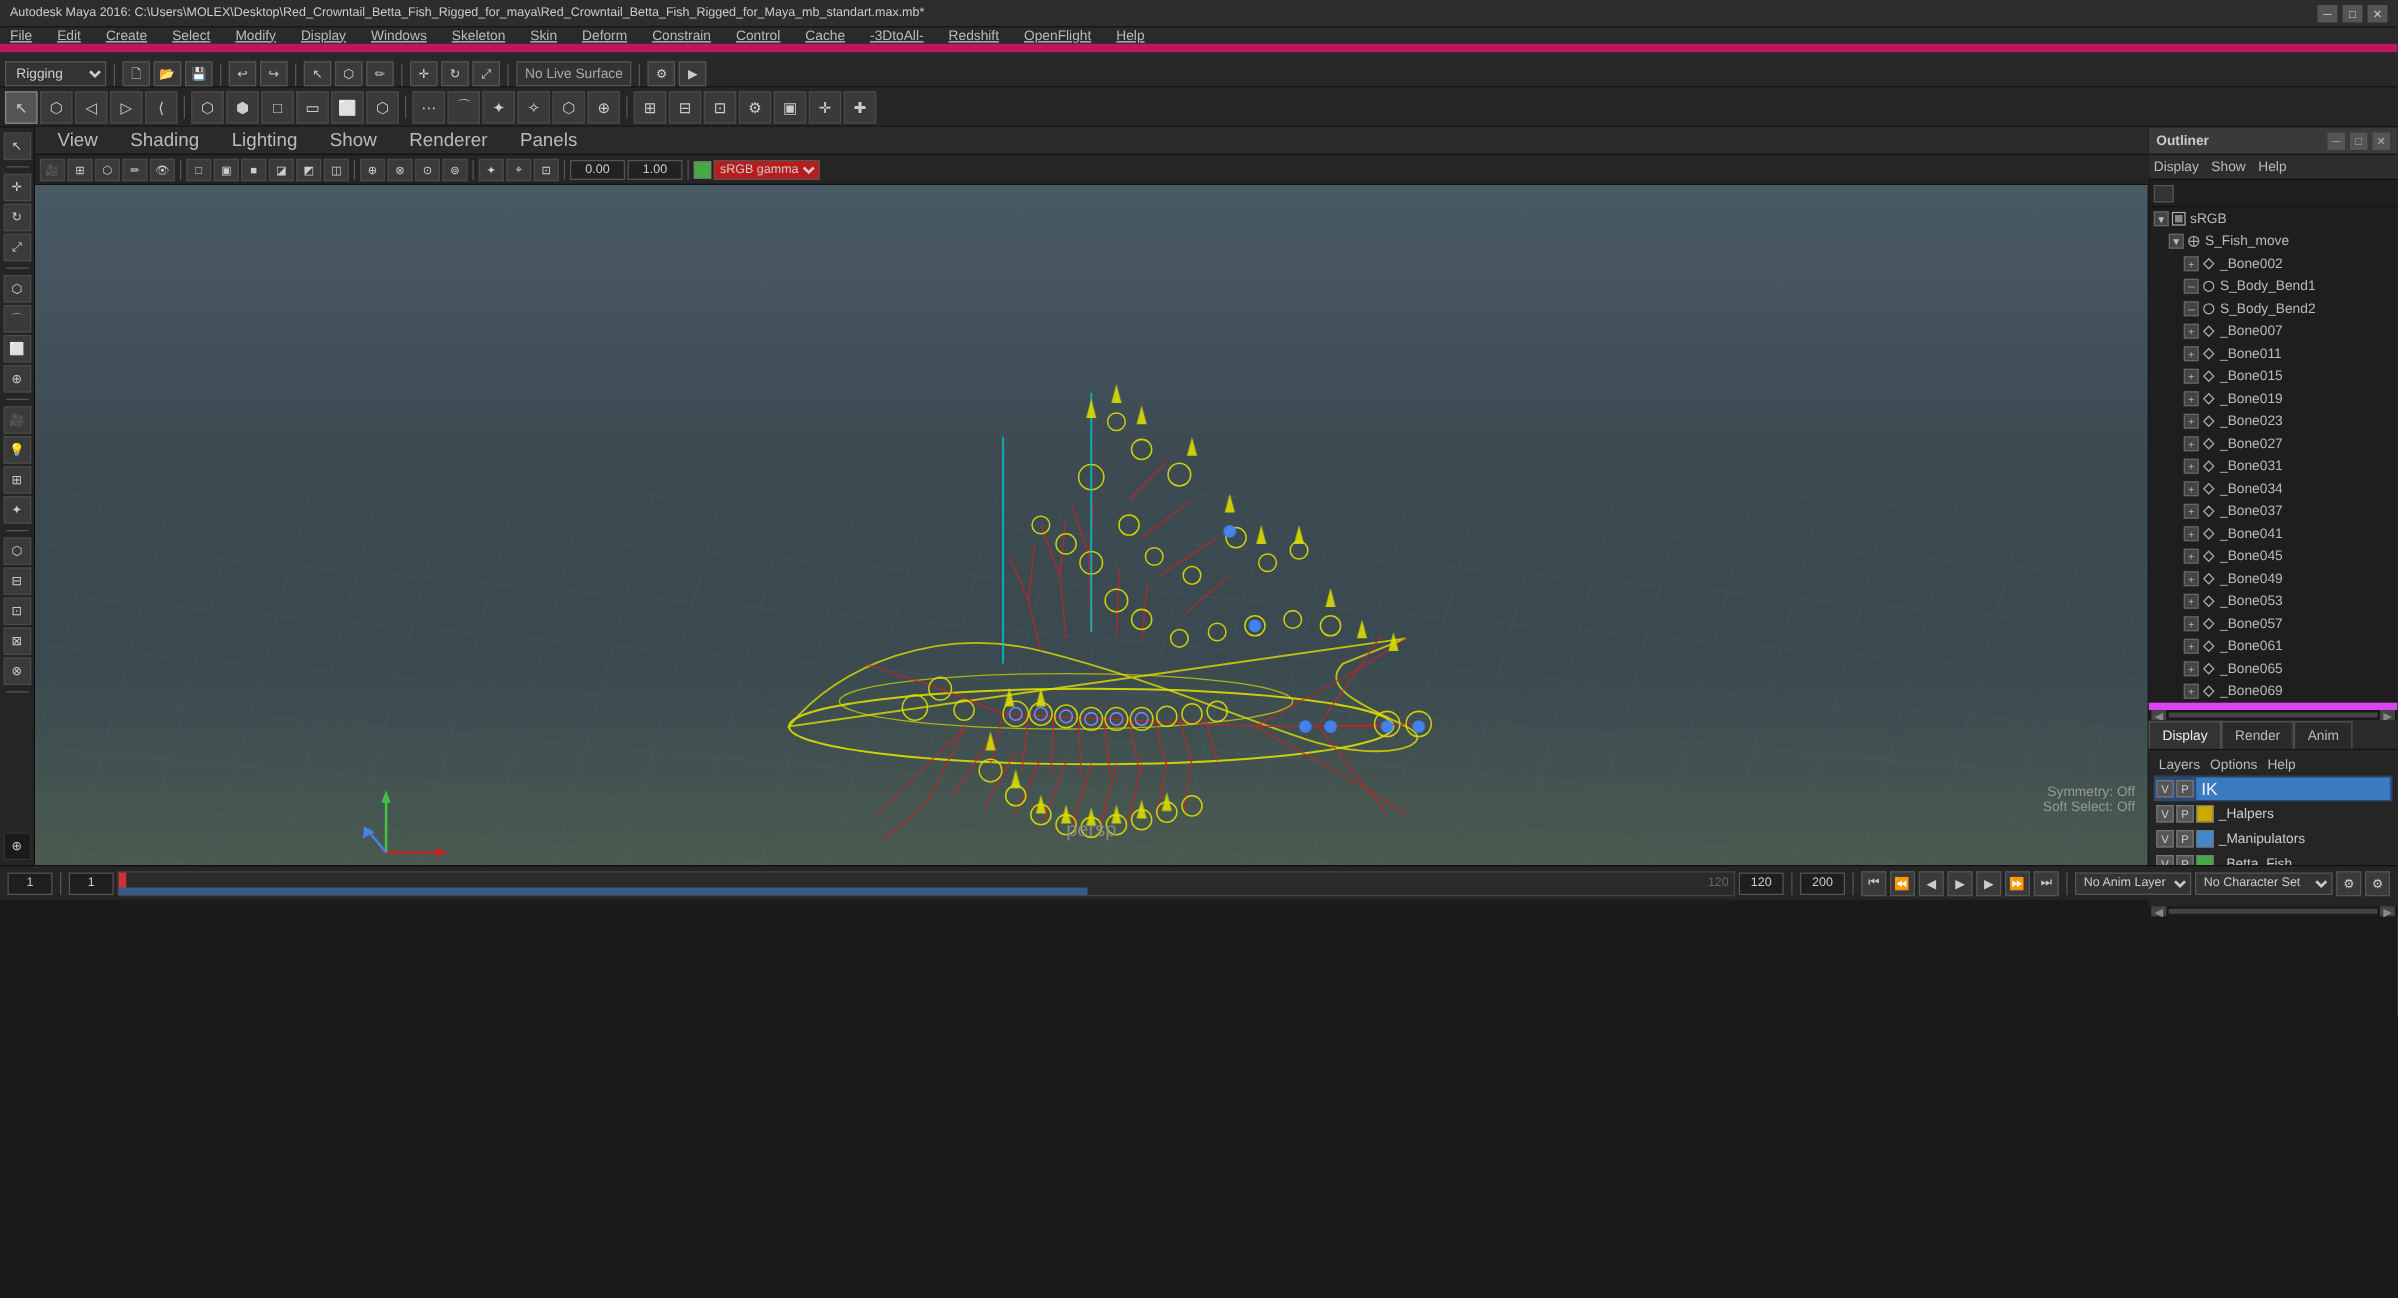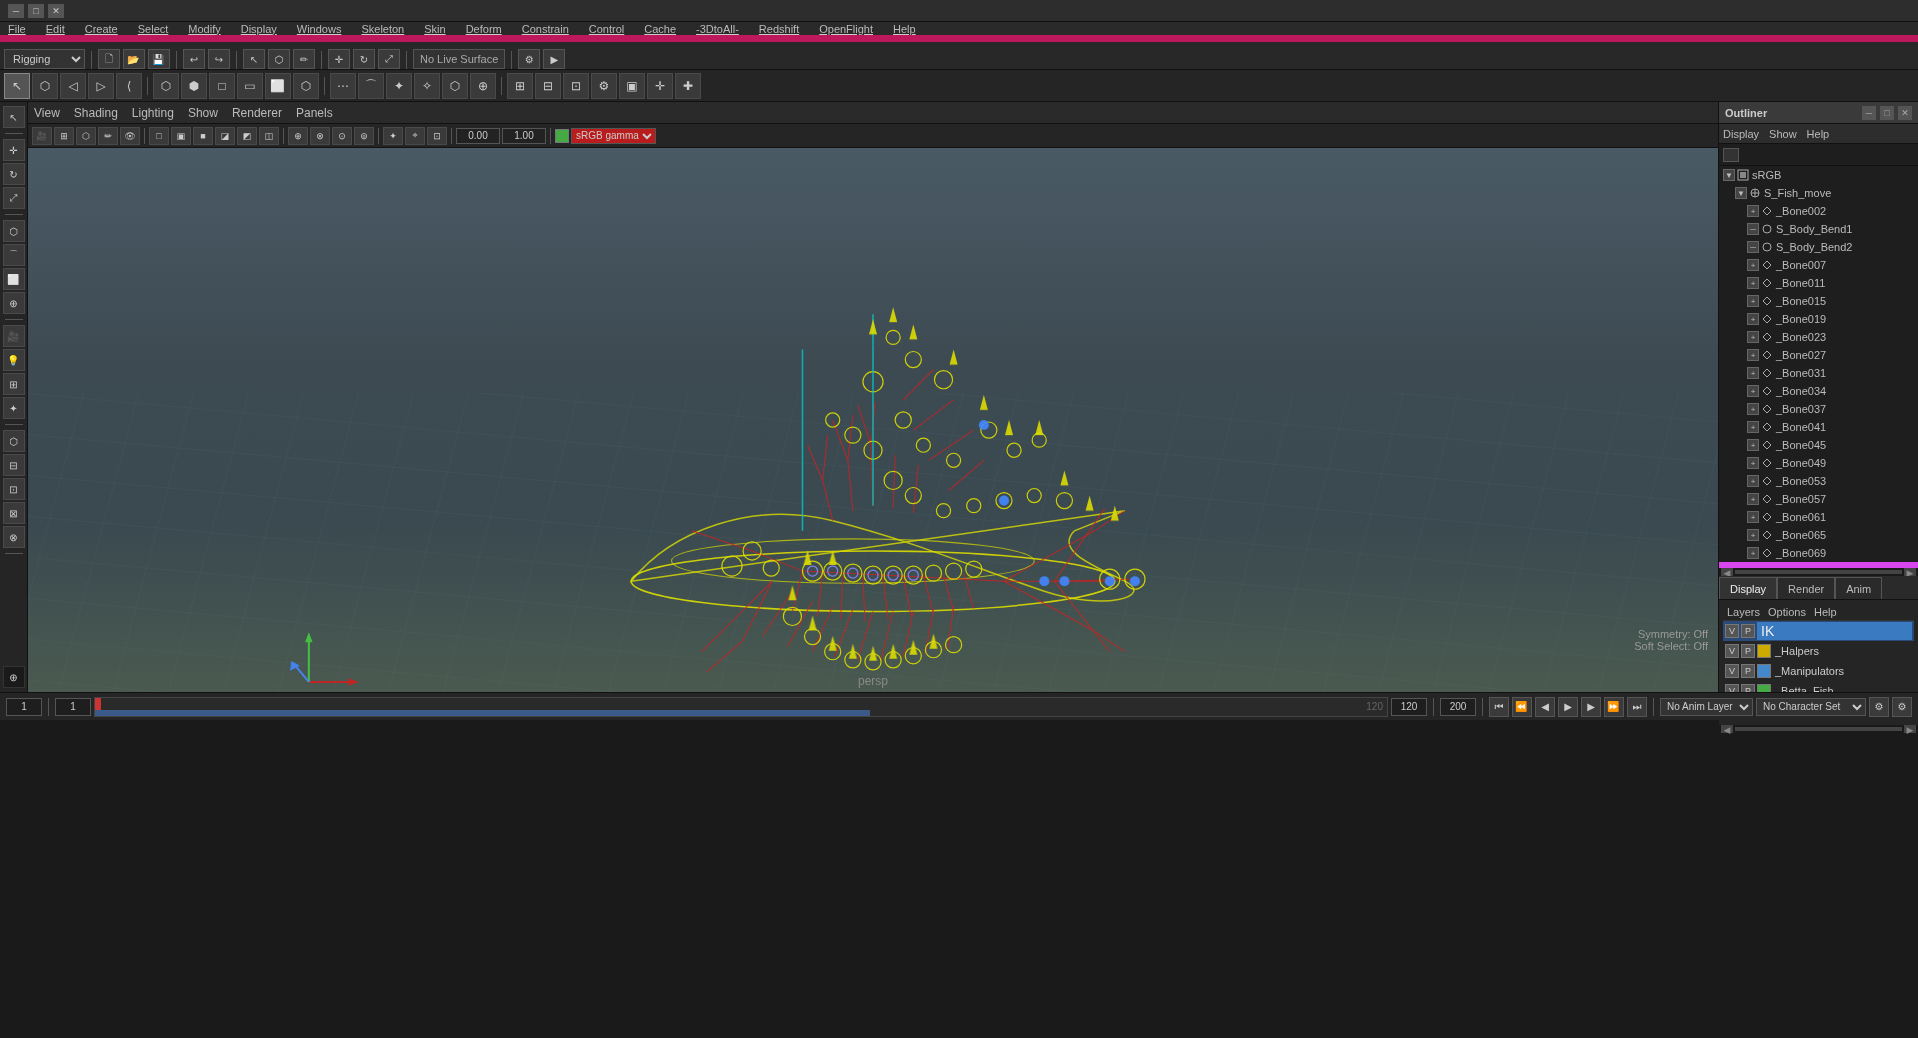--- a/index.html
+++ b/index.html
@@ -59,21 +59,21 @@
     .lt-sep { width: 18px; height: 1px; background: #555; margin: 3px 0; }
 
     
     #viewport {
       flex: 1; background: #3d4a52; position: relative; overflow: hidden;
     }
     #viewport-menubar {
       height: 22px; background: #2a2a2a; display: flex; align-items: center; padding: 0 6px; gap: 14px;
       border-bottom: 1px solid #111;
     }
-    #viewport-menubar span { font-size: 12px; color: #bbb; cursor: pointer; }
+    #viewport-menubar span { font-size: 15px; color: #bbb; cursor: pointer; margin-left: 12px; }
     #viewport-toolbar {
       height: 24px; background: #252525; display: flex; align-items: center; padding: 0 4px; gap: 2px;
       border-bottom: 1px solid #111;
     }
     .vt-btn { width: 20px; height: 18px; background: #3a3a3a; border: 1px solid #4a4a4a; font-size: 9px; color: #ccc; cursor: pointer; display: flex; align-items: center; justify-content: center; }
     .vt-sep { width: 1px; height: 16px; background: #555; margin: 0 2px; }
     .vt-input { width: 44px; height: 16px; background: #222; border: 1px solid #555; color: #ccc; font-size: 10px; text-align: center; }
     .vt-select { height: 16px; background: #b91c1c; border: 1px solid #555; color: #ccc; font-size: 10px; }
 
     
@@ -82,21 +82,21 @@
       background: linear-gradient(180deg, #4a5a65 0%, #3d4a52 40%, #3a4a50 70%, #4a5a50 100%);
     }
 
     
     #grid-canvas { position: absolute; bottom: 0; left: 0; right: 0; }
 
     
     .vp-label { position: absolute; color: #999; font-size: 11px; }
 
     
-    #persp-label { position: absolute; bottom: 4px; left: 50%; transform: translateX(-50%); color: #888; font-size: 12px; }
+    #persp-label { position: absolute; bottom: 18px; left: 50%; transform: translateX(-50%); color: #888; font-size: 16px; }
 
     
     #right-panel {
       width: 200px; background: #2a2a2a; border-left: 1px solid #111;
       display: flex; flex-direction: column; flex-shrink: 0;
     }
 
     
     #outliner {
       flex: 1; display: flex; flex-direction: column; border-bottom: 6px solid #d946ef;
@@ -162,20 +162,21 @@
     #outliner-tree::-webkit-scrollbar-track { background: #1a1a1a; }
     #outliner-tree::-webkit-scrollbar-thumb { background: #555; border-radius: 2px; }
 
     
     .ik-row { background: #2a4a7a; }
   </style>
 </head>
 <body>
 
 <div id="title-bar">
+  <span class="title">Autodesk Maya 2016: C:\Users\MOLEX\Desktop\Red_Crowntail_Betta_Fish_Rigged_for_maya\Red_Crowntail_Betta_Fish_Rigged_for_Maya_mb_standart.max.mb*</span>
   <div class="win-controls">
     <button class="win-btn">─</button>
     <button class="win-btn">□</button>
     <button class="win-btn">✕</button>
   </div>
 </div>
 
 <div id="menu-bar">
   <span>File</span>
   <span>Edit</span>

